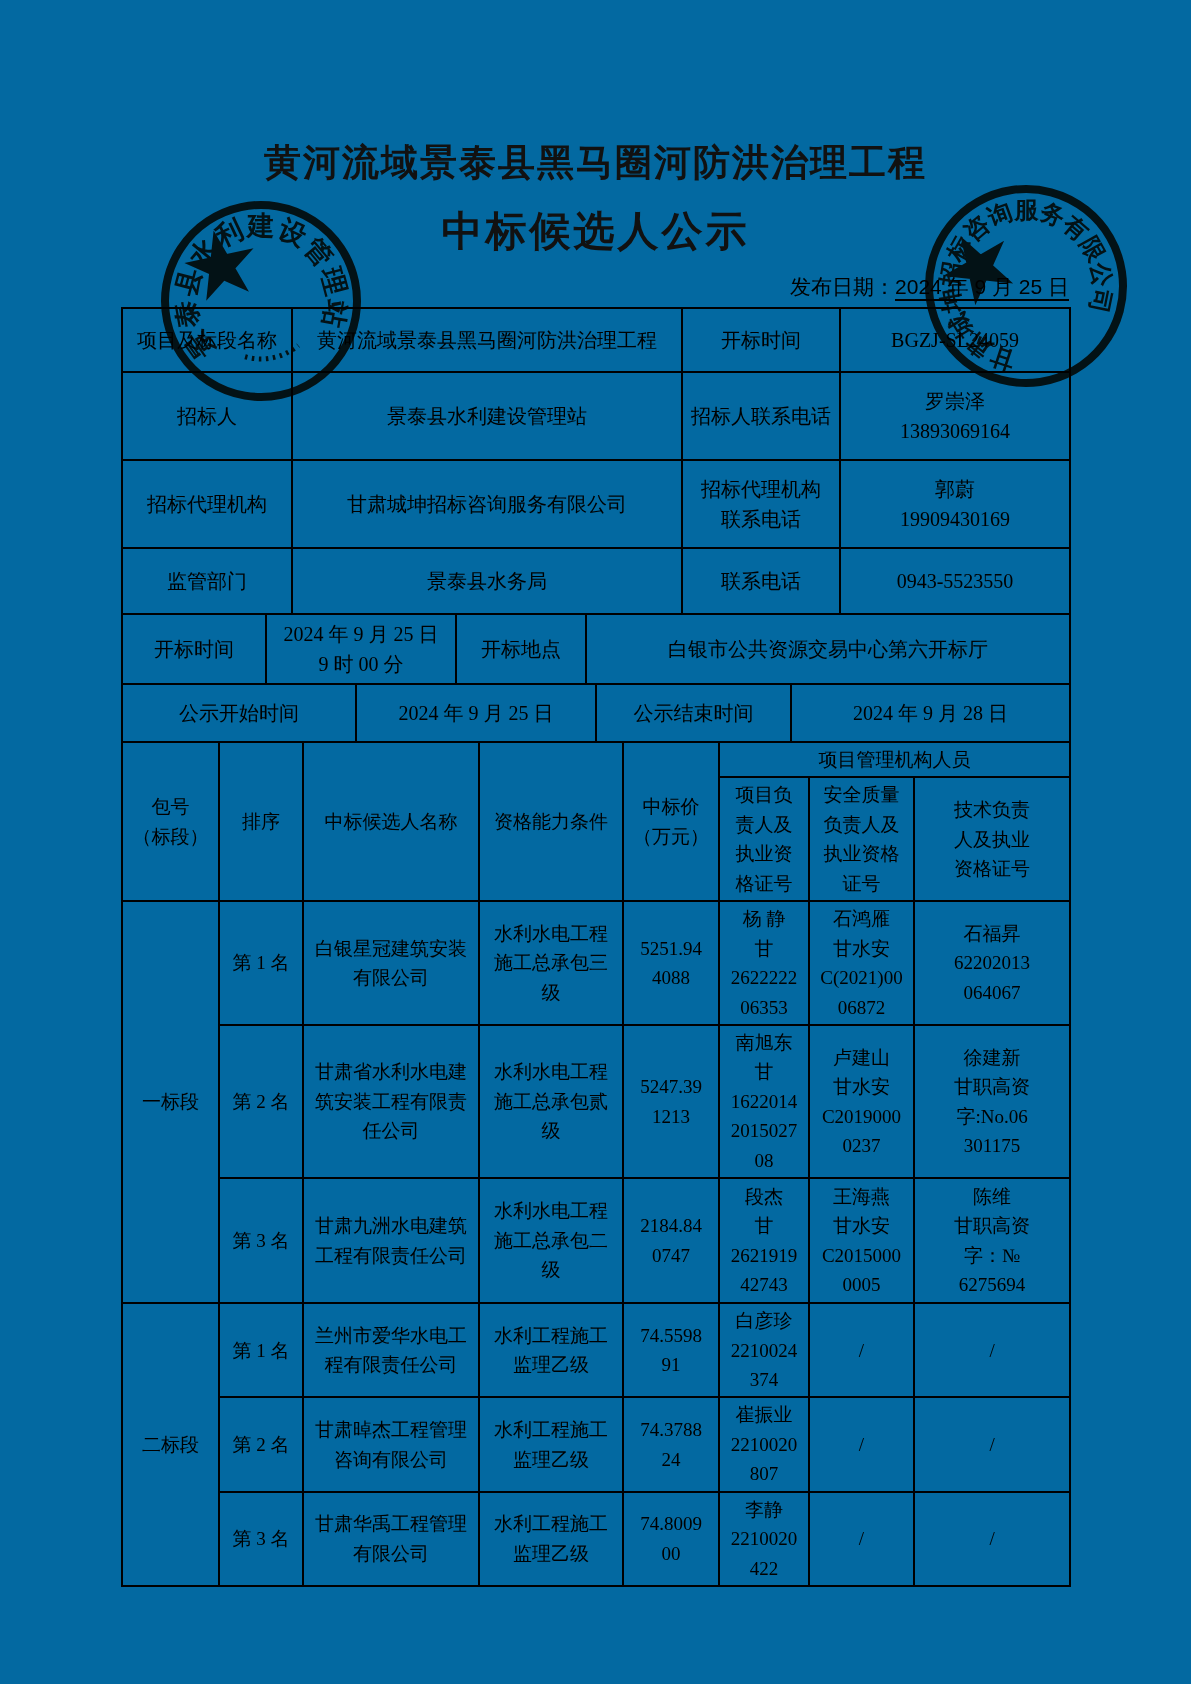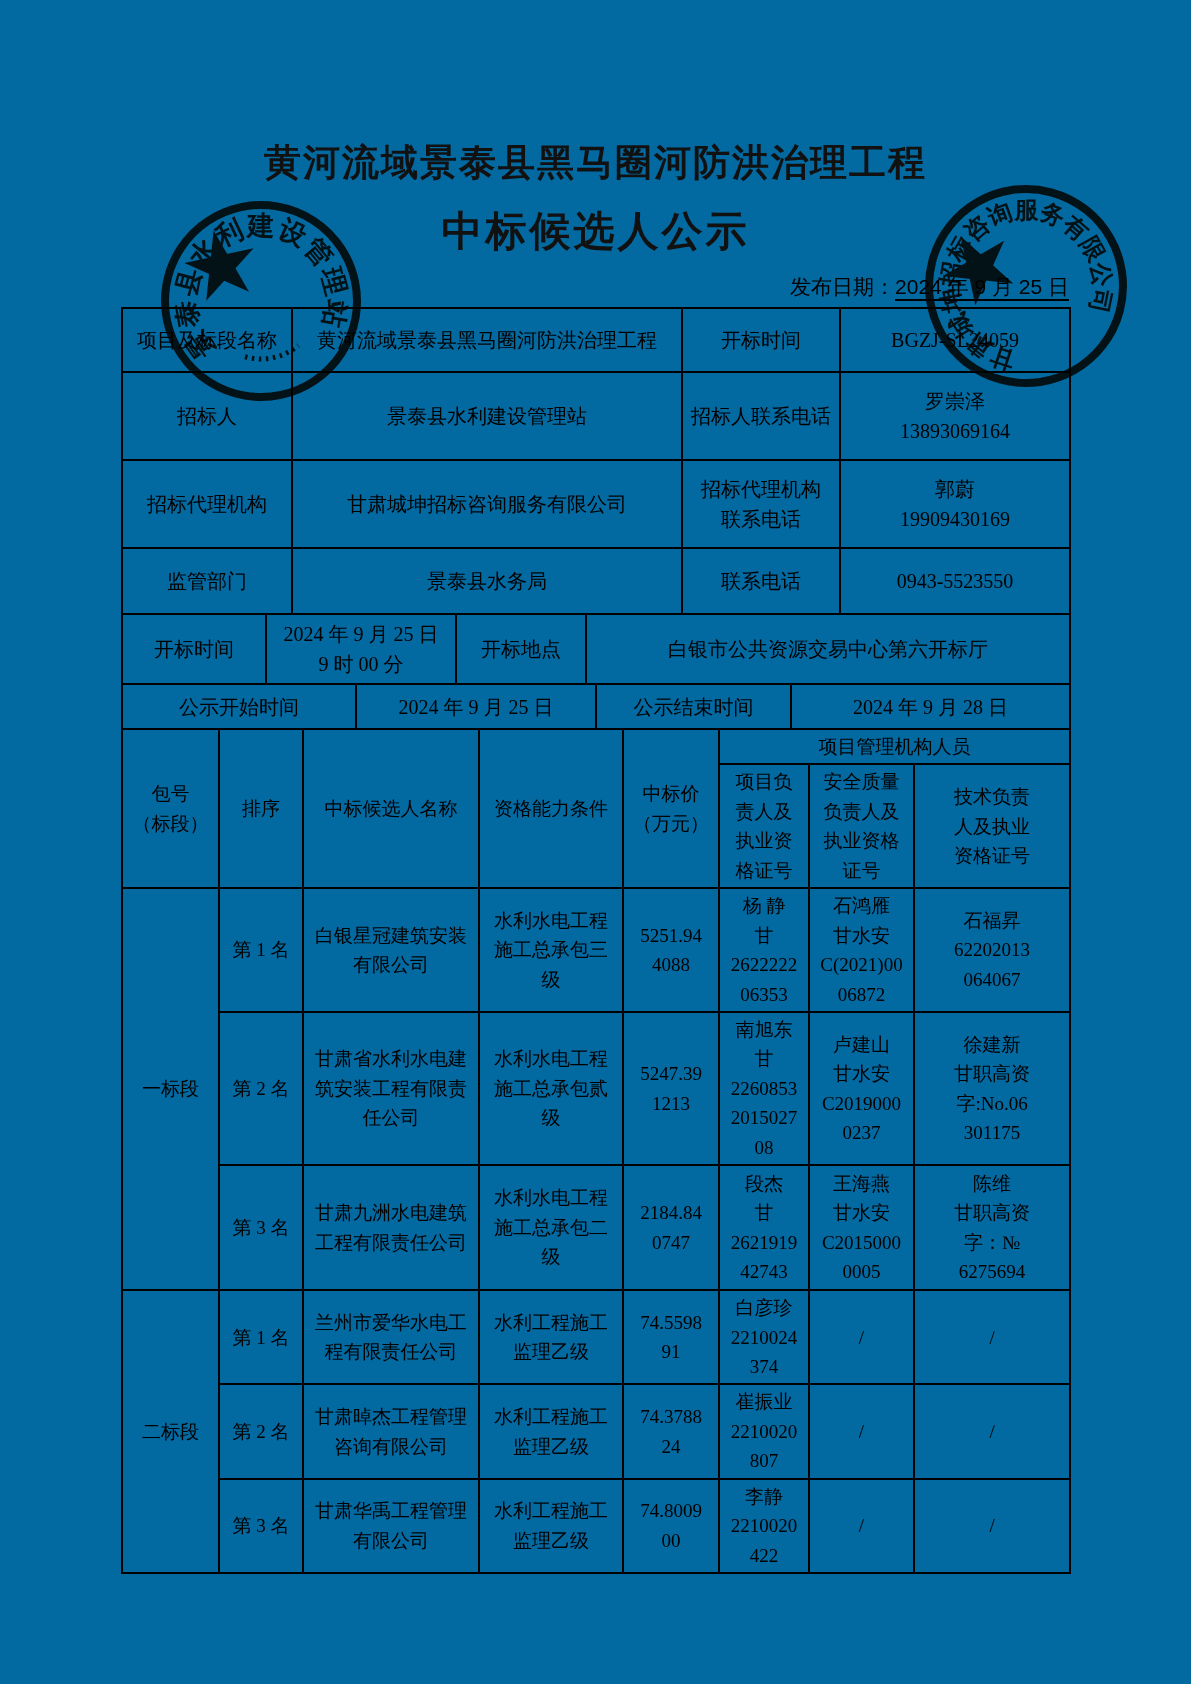--- a/index.html
+++ b/index.html
@@ -110,21 +110,21 @@
       </table>
 
     <table>
       <colgroup>
           <col style="width:234px">
           <col style="width:240px">
           <col style="width:195px">
           <col style="width:279px">
         </colgroup>
       <tbody>
-          <tr style="height:45px">
+          <tr style="height:58px">
         <td>公示开始时间</td>
         <td>2024 年 9 月 25 日</td>
         <td>公示结束时间</td>
         <td>2024 年 9 月 28 日</td>
       </tr>
     </tbody>
       </table>
 
 
     <table class="cand">
@@ -190,21 +190,21 @@
         <td>甘肃省水利水电建
 筑安装工程有限责
 任公司</td>
         <td>水利水电工程
 施工总承包贰
 级</td>
         <td>5247.39
 1213</td>
         <td>南旭东
 甘
-2260853
+1622014
 2015027
 08</td>
         <td>卢建山
 甘水安
 C2019000
 0237</td>
         <td>徐建新
 甘职高资
 字:No.06
 301175</td>

